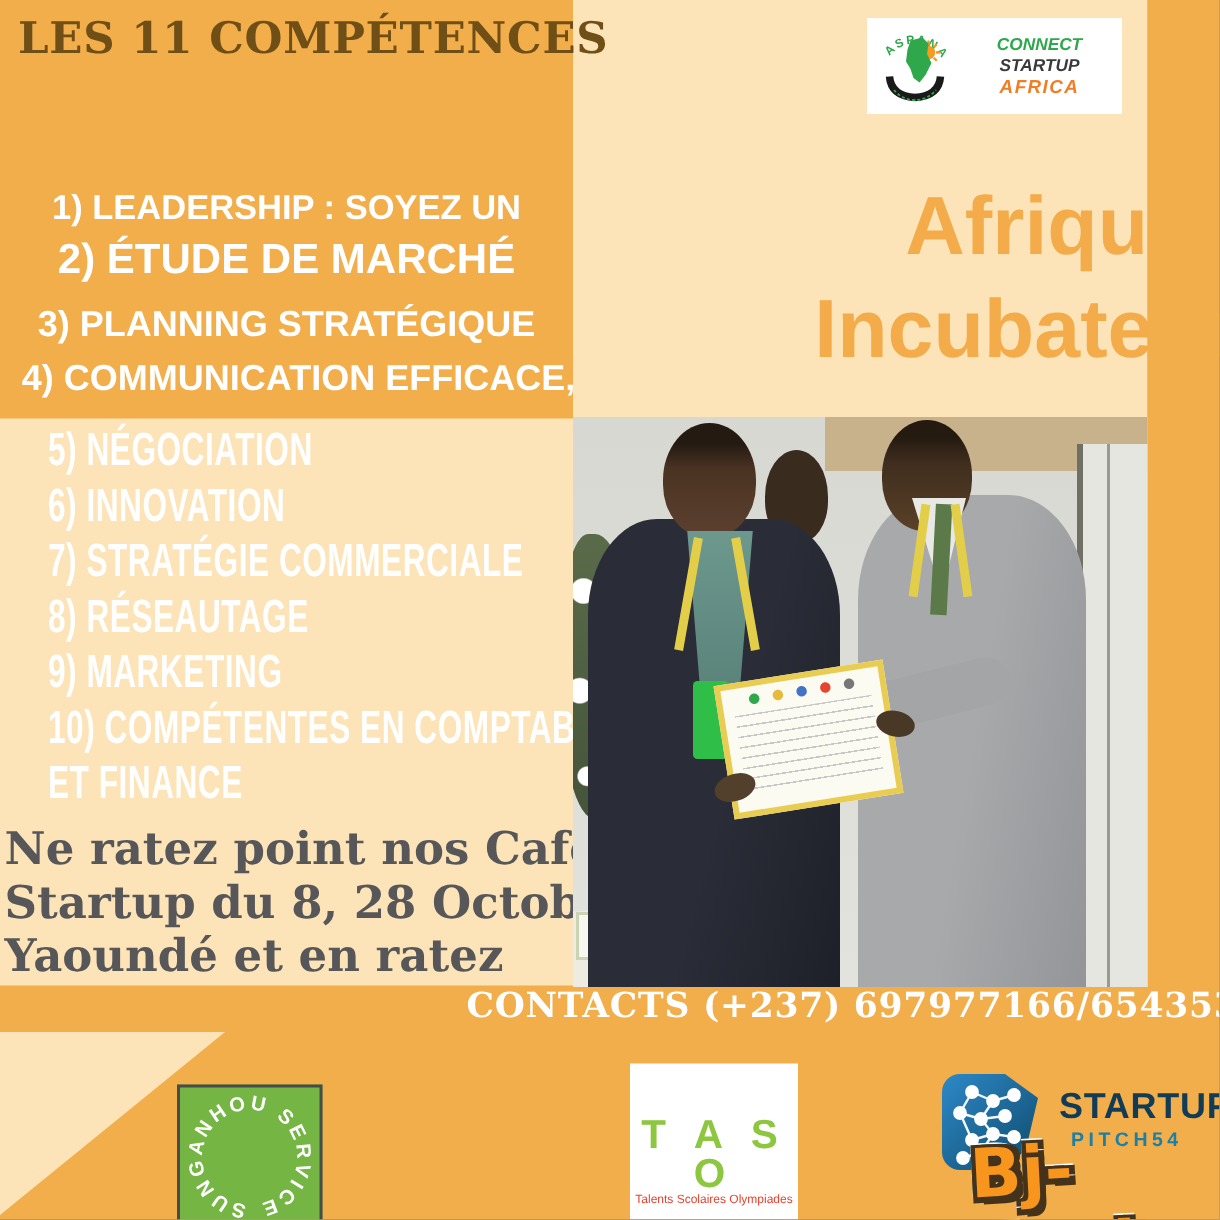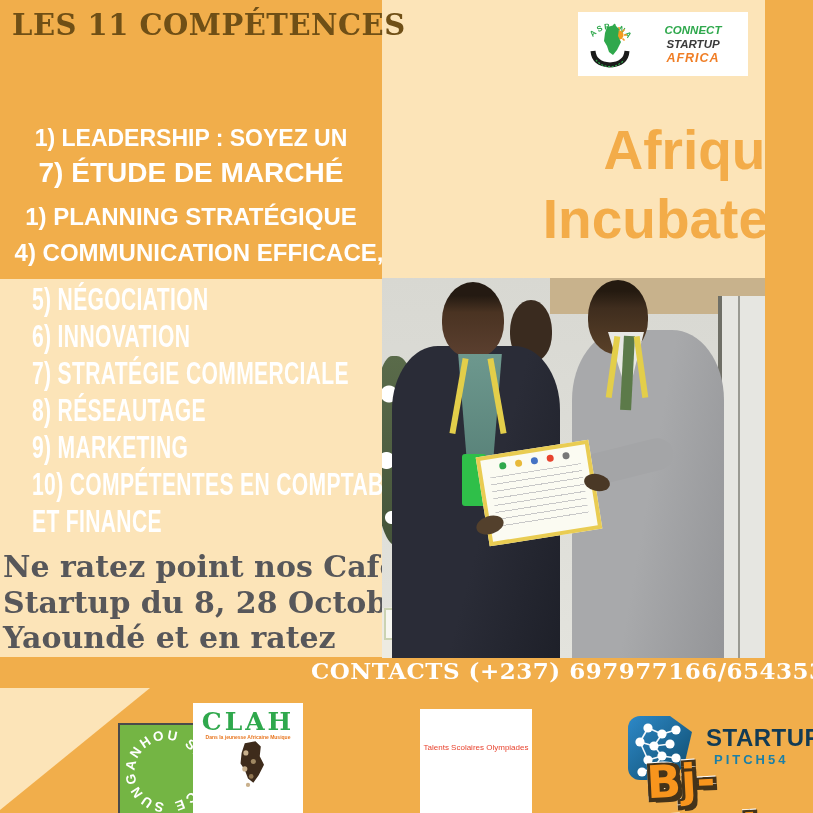--- a/index.html
+++ b/index.html
@@ -129,22 +129,22 @@
   <div class="peach-col"></div>
   <div class="cream-block"></div>
   <div class="cream-wedge"></div>
   <div class="right-strip"></div>
 
   <div class="title">
     <div>LES 11 COMPÉTENCES</div>
   </div>
 
   <div class="skill s1">1) LEADERSHIP : SOYEZ UN</div>
-  <div class="skill s2">7) ÉTUDE DE MARCHÉ</div>
-  <div class="skill s3">1) PLANNING STRATÉGIQUE</div>
+  <div class="skill s2">2) ÉTUDE DE MARCHÉ</div>
+  <div class="skill s3">3) PLANNING STRATÉGIQUE</div>
   <div class="skill s4">4) COMMUNICATION EFFICACE,</div>
 
   <div class="sec">
     <div>5) NÉGOCIATION</div>
     <div>6) INNOVATION</div>
     <div>7) STRATÉGIE COMMERCIALE</div>
     <div>8) RÉSEAUTAGE</div>
     <div>9) MARKETING</div>
     <div>10) COMPÉTENTES EN COMPTABILITÉ</div>
     <div>ET FINANCE</div>
@@ -237,34 +237,23 @@
 
   <div class="sung">
     <svg width="93" height="93" viewBox="0 0 100 100">
       <path id="ringPath" d="M 50,84 a 34,34 0 1 1 0.01,0" fill="none"></path>
       <text font-size="14.5" font-weight="bold" fill="#FFFFFF" letter-spacing="2.5" font-family="Liberation Sans, sans-serif">
         <textPath href="#ringPath" startOffset="2">SUNGANHOU SERVICE</textPath>
       </text>
     </svg>
   </div>
 
-  <div class="clah-card">
-    <div class="clah-title">CLAH</div>
-    <div class="clah-tag">Dans la jeunesse Africaine Musique</div>
-    <svg width="64" height="60" viewBox="0 0 60 56">
-      <path fill="#3E2B1B" d="M27,3 l10,-2 5,5 -1,9 4,8 -5,10 -5,7 -5,-4 -3,-8 -4,-6 1,-10 z"></path>
-      <circle cx="28" cy="12" r="2.4" fill="#C9B08C"></circle>
-        <circle cx="35" cy="20" r="2.4" fill="#A08862"></circle>
-      <circle cx="27" cy="27" r="2.4" fill="#C9B08C"></circle>
-        <circle cx="33" cy="34" r="2.2" fill="#8F7450"></circle>
-      <circle cx="30" cy="42" r="2" fill="#C9B08C"></circle>
-    </svg>
-  </div>
 
   <div class="taso-card">
+    <div class="taso-title">T A S O</div>
     <div class="taso-red">Talents Scolaires Olympiades</div>
 
   </div>
 
   <div class="sp">
     <svg width="74" height="68" viewBox="0 0 74 68">
       <defs>
         <linearGradient id="spg" x1="0" y1="0" x2="1" y2="1">
           <stop offset="0" stop-color="#2D89C8"></stop>
             <stop offset="1" stop-color="#0E4A6B"></stop>

